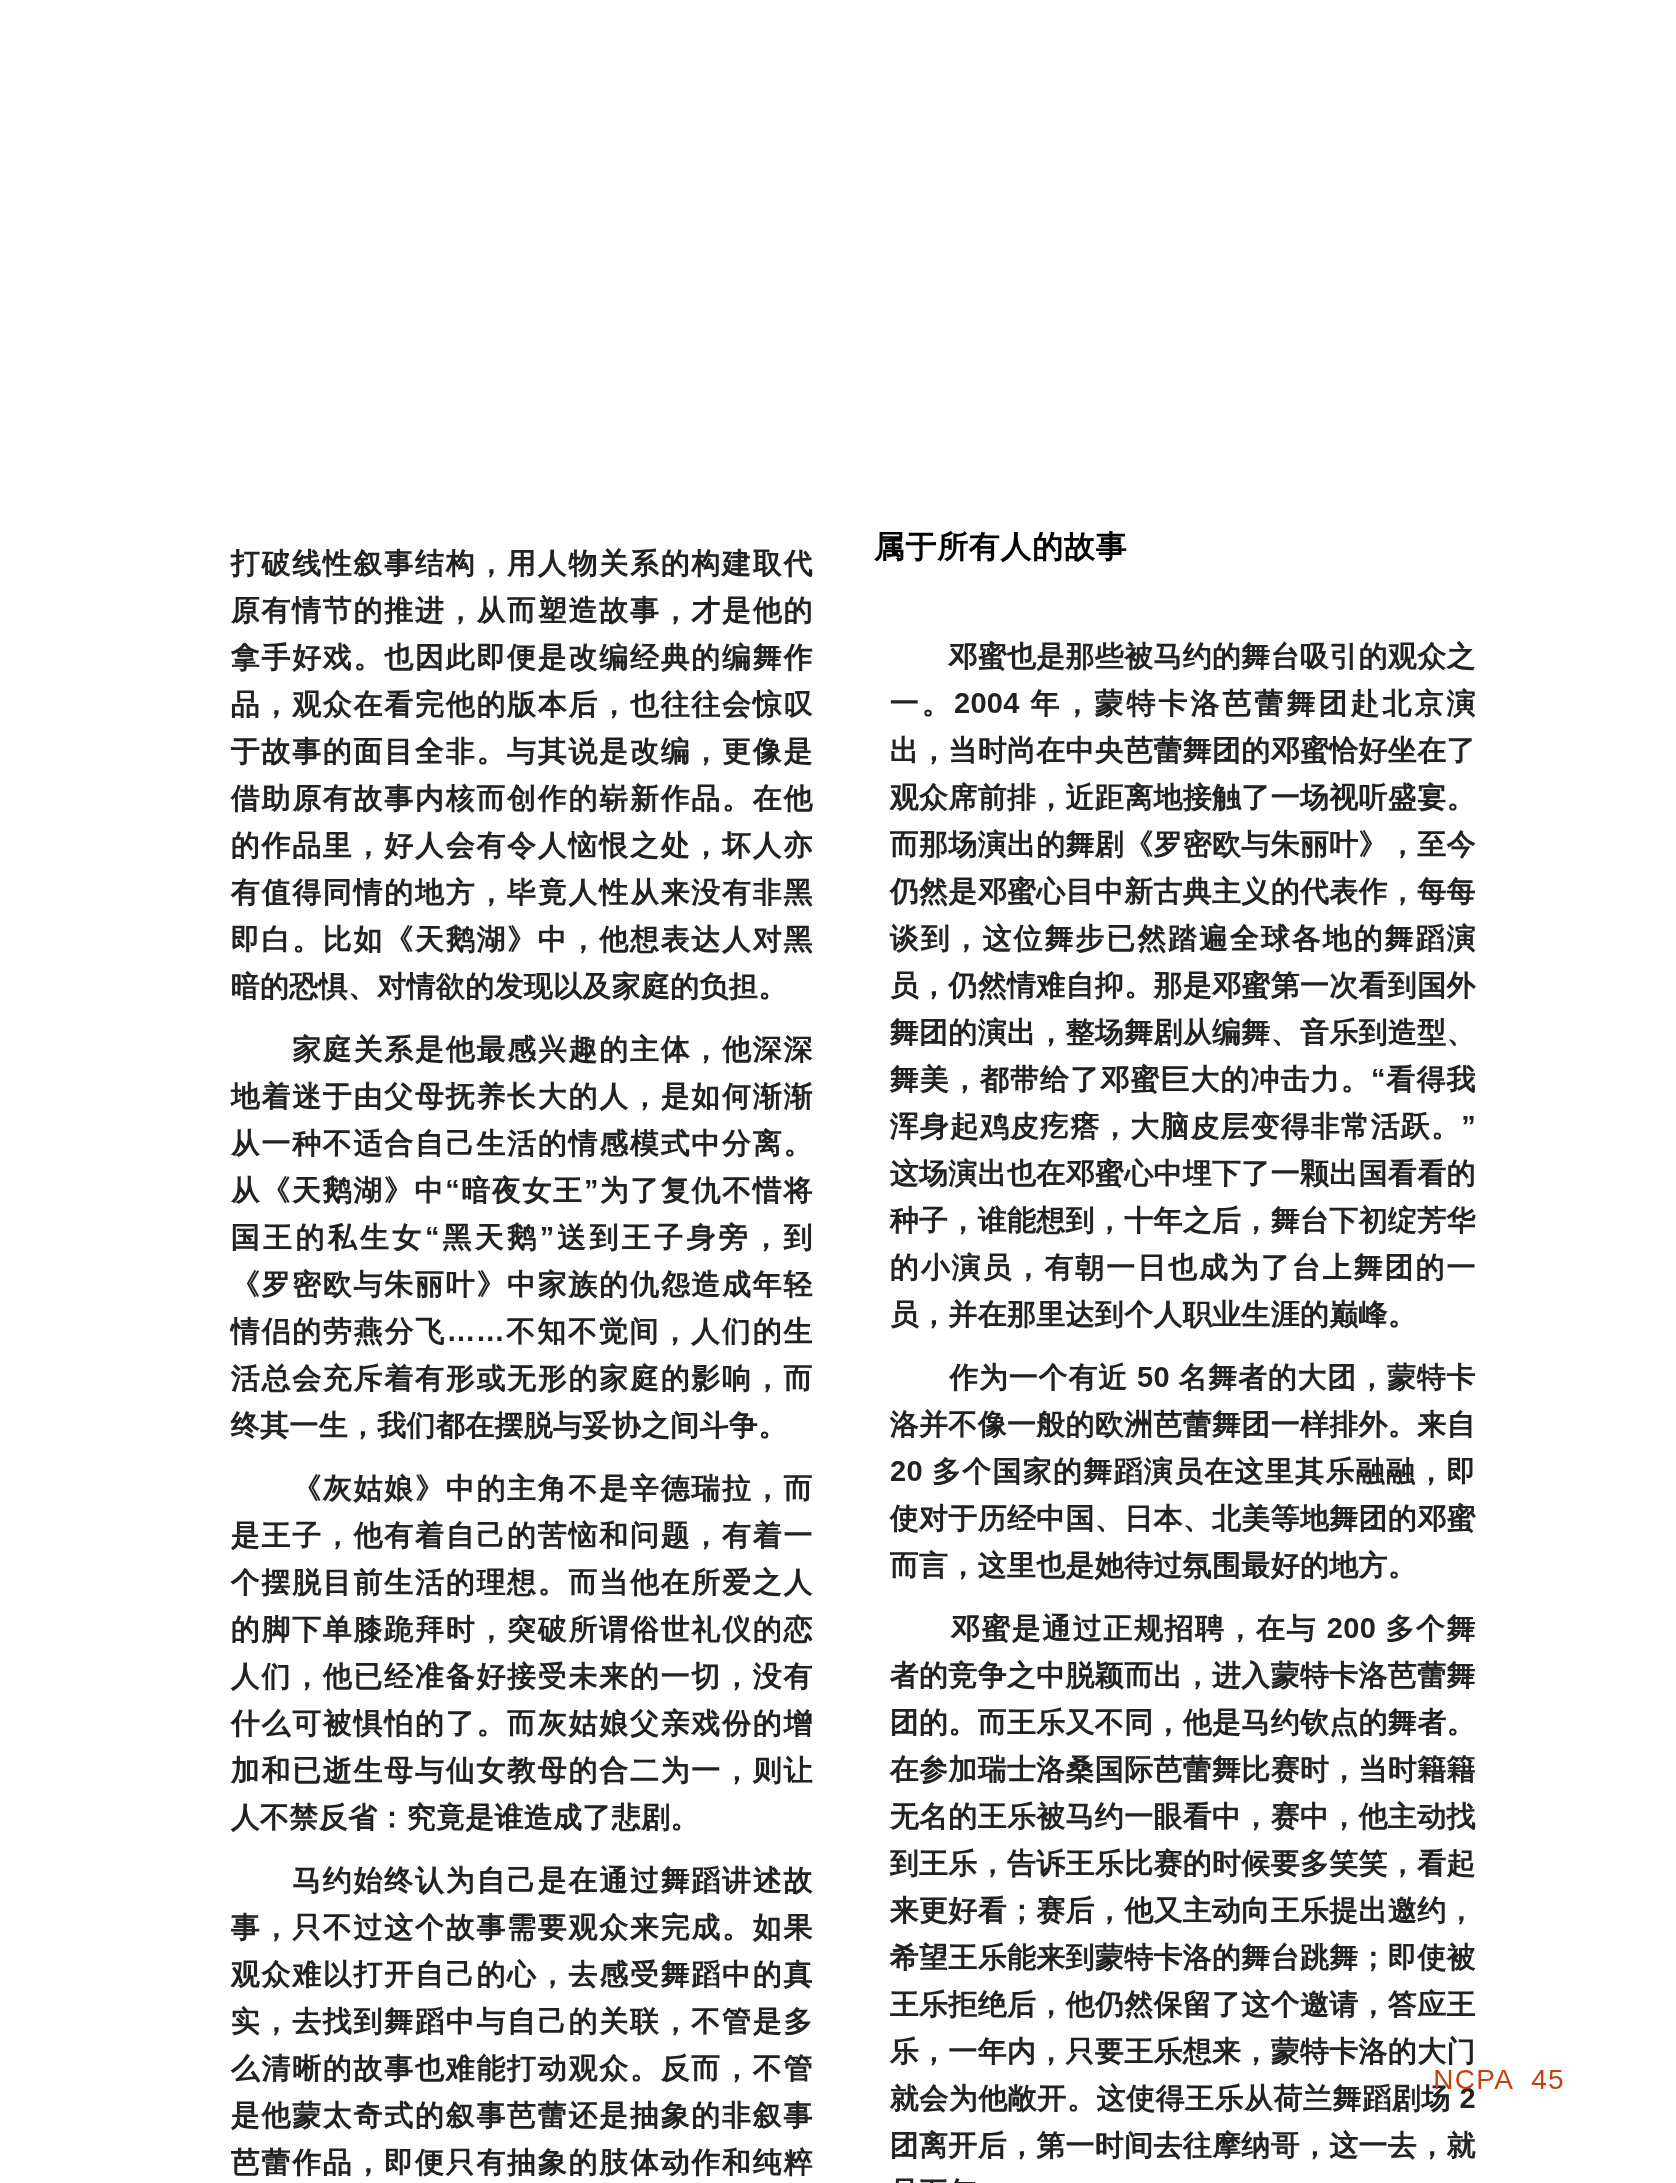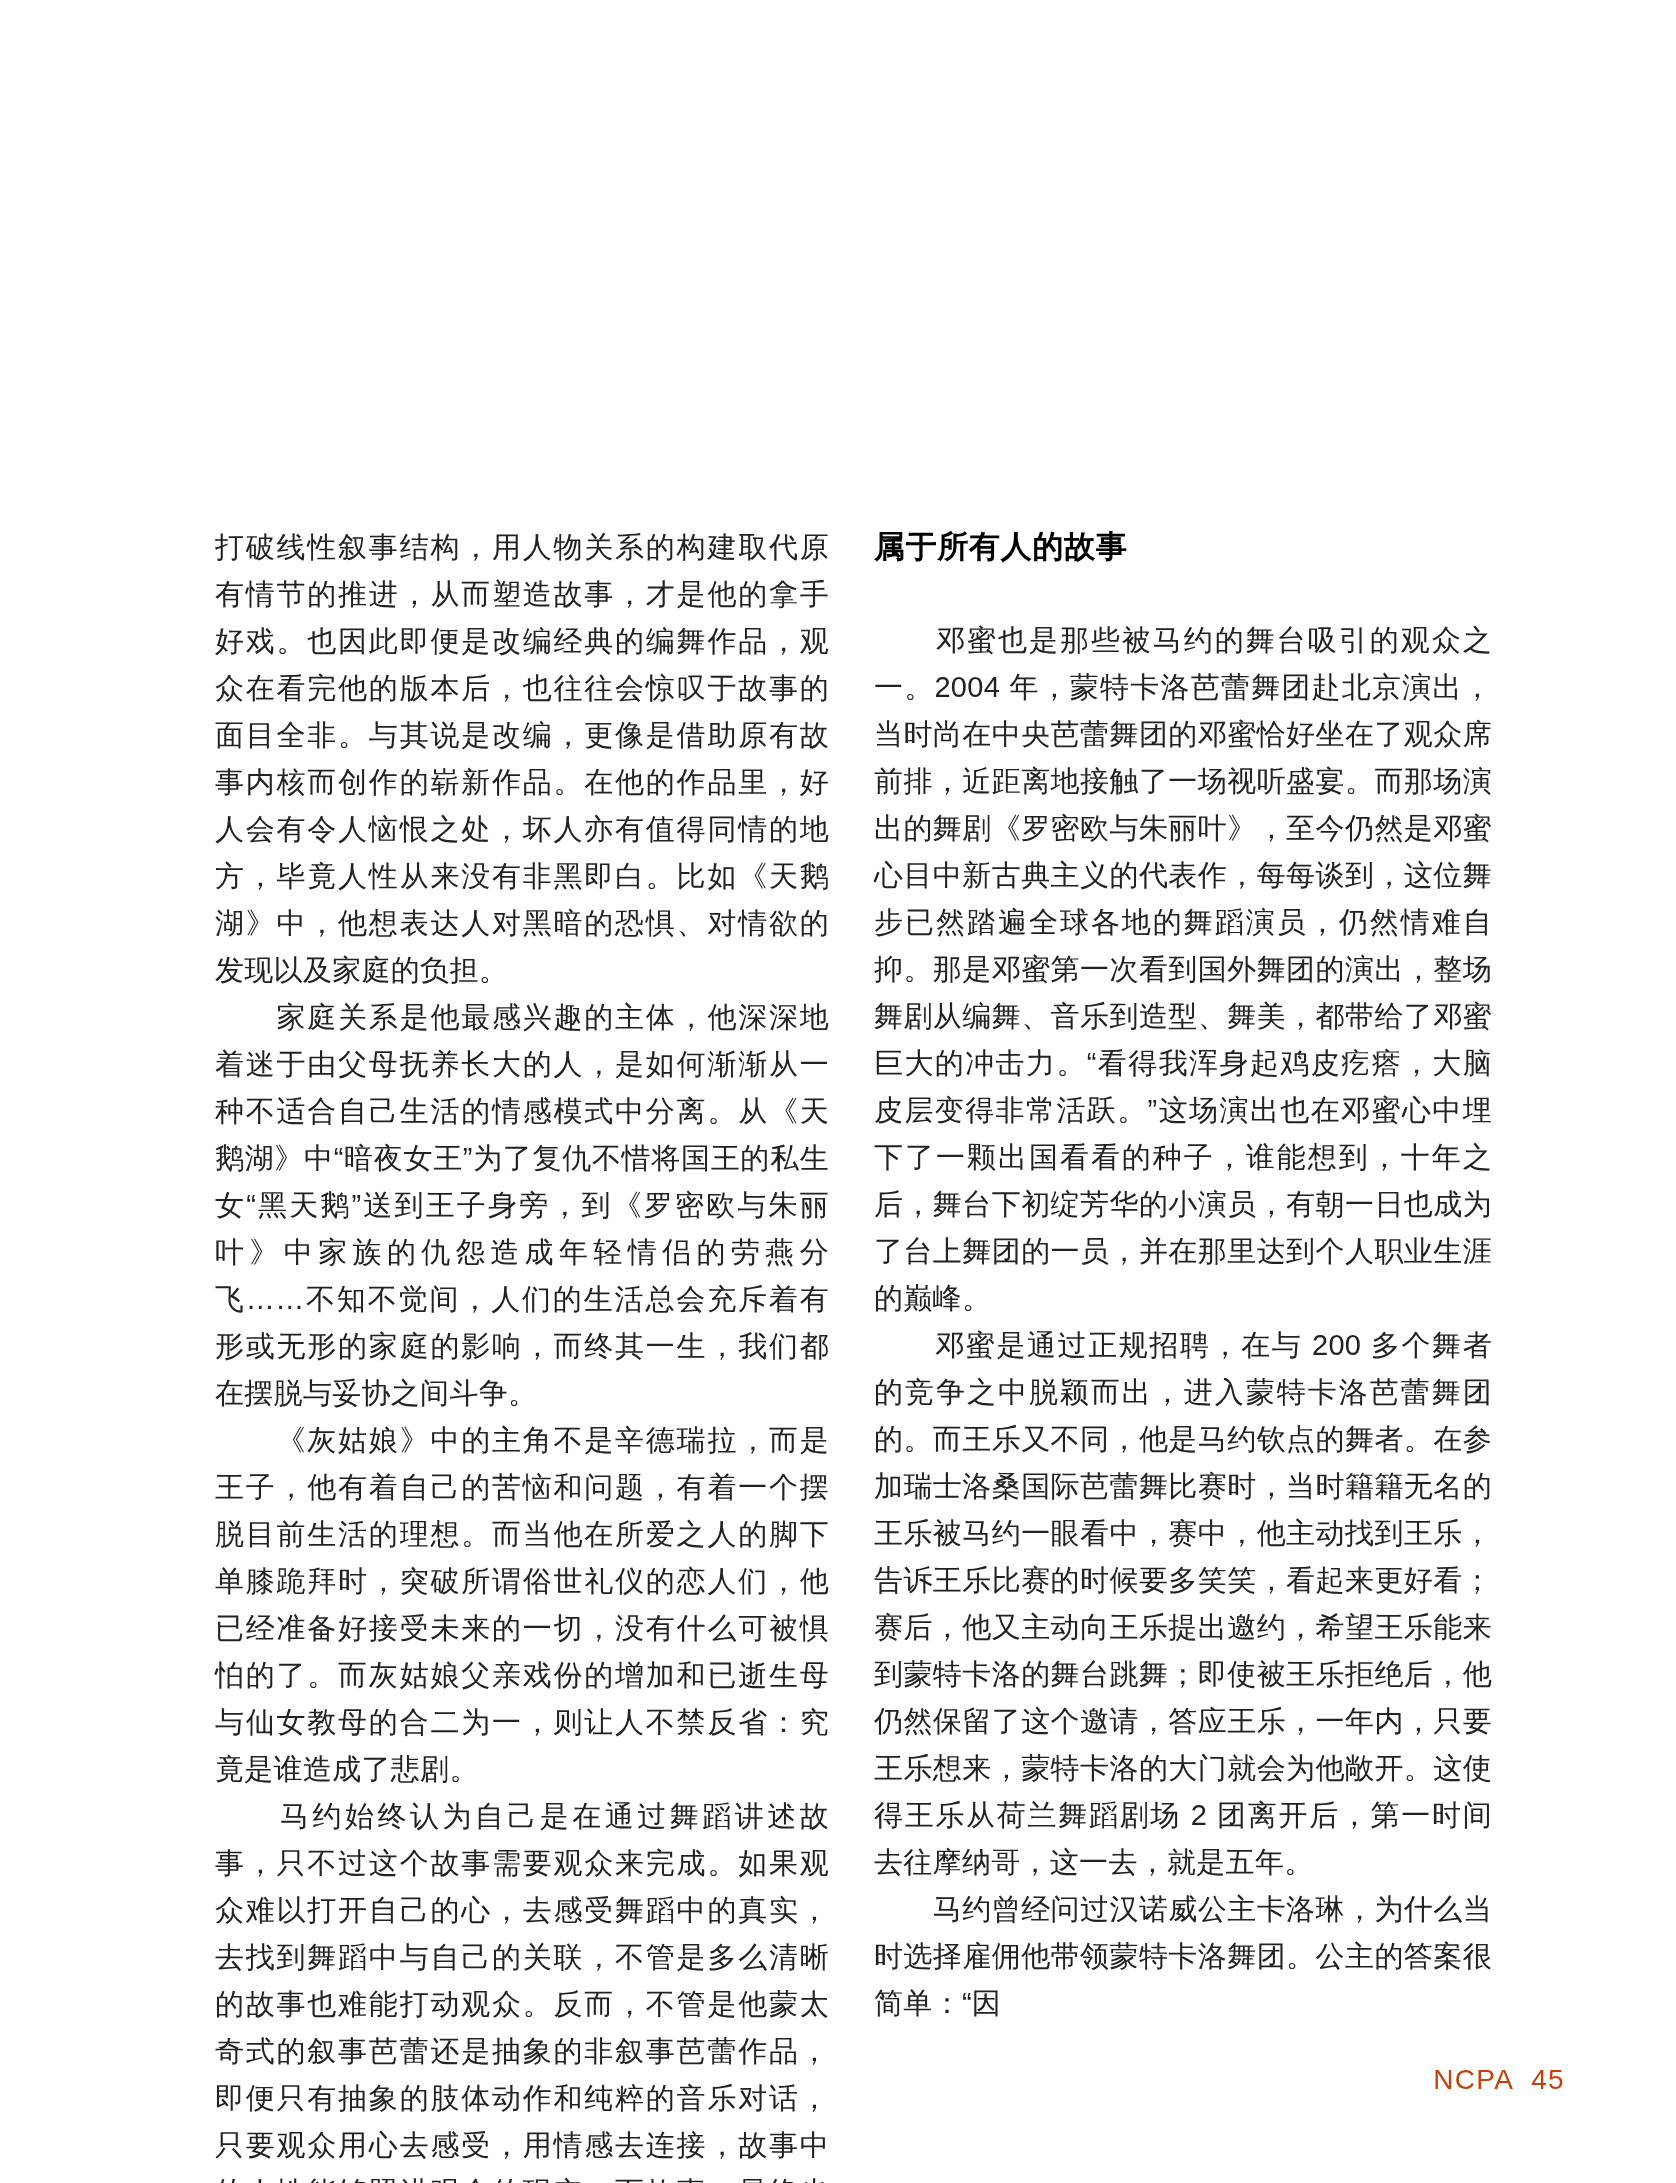--- a/index.html
+++ b/index.html
@@ -20,23 +20,24 @@
   .col {
     position: absolute;
     font-size: 29px;
     line-height: 47px;
     text-align: justify;
     letter-spacing: 0.3px;
     color: #222222;
     font-weight: 400;
   }
   .col p {
-    margin: 0;
+    margin: 16px;
     padding: 0;
     text-align: justify;
+    font-weight: bold;
   }
   .col-left {
     left: 215px;
     top: 524px;
     width: 614px;
   }
   .col-right {
     left: 874px;
     top: 617px;
     width: 618px;
@@ -79,20 +80,21 @@
       <p>打破线性叙事结构，用人物关系的构建取代原有情节的推进，从而塑造故事，才是他的拿手好戏。也因此即便是改编经典的编舞作品，观众在看完他的版本后，也往往会惊叹于故事的面目全非。与其说是改编，更像是借助原有故事内核而创作的崭新作品。在他的作品里，好人会有令人恼恨之处，坏人亦有值得同情的地方，毕竟人性从来没有非黑即白。比如《天鹅湖》中，他想表达人对黑暗的恐惧、对情欲的发现以及家庭的负担。</p>
       <p>　　家庭关系是他最感兴趣的主体，他深深地着迷于由父母抚养长大的人，是如何渐渐从一种不适合自己生活的情感模式中分离。从《天鹅湖》中“暗夜女王”为了复仇不惜将国王的私生女“黑天鹅”送到王子身旁，到《罗密欧与朱丽叶》中家族的仇怨造成年轻情侣的劳燕分飞……不知不觉间，人们的生活总会充斥着有形或无形的家庭的影响，而终其一生，我们都在摆脱与妥协之间斗争。</p>
       <p>　　《灰姑娘》中的主角不是辛德瑞拉，而是王子，他有着自己的苦恼和问题，有着一个摆脱目前生活的理想。而当他在所爱之人的脚下单膝跪拜时，突破所谓俗世礼仪的恋人们，他已经准备好接受未来的一切，没有什么可被惧怕的了。而灰姑娘父亲戏份的增加和已逝生母与仙女教母的合二为一，则让人不禁反省：究竟是谁造成了悲剧。</p>
       <p>　　马约始终认为自己是在通过舞蹈讲述故事，只不过这个故事需要观众来完成。如果观众难以打开自己的心，去感受舞蹈中的真实，去找到舞蹈中与自己的关联，不管是多么清晰的故事也难能打动观众。反而，不管是他蒙太奇式的叙事芭蕾还是抽象的非叙事芭蕾作品，即便只有抽象的肢体动作和纯粹的音乐对话，只要观众用心去感受，用情感去连接，故事中的人性能够照进观众的现实，而故事，最终也是由观众自己去完成。</p>
     </div>
 
   <h2 class="section-heading">属于所有人的故事</h2>
 
   <div class="col col-right">
       <p>　　邓蜜也是那些被马约的舞台吸引的观众之一。2004 年，蒙特卡洛芭蕾舞团赴北京演出，当时尚在中央芭蕾舞团的邓蜜恰好坐在了观众席前排，近距离地接触了一场视听盛宴。而那场演出的舞剧《罗密欧与朱丽叶》，至今仍然是邓蜜心目中新古典主义的代表作，每每谈到，这位舞步已然踏遍全球各地的舞蹈演员，仍然情难自抑。那是邓蜜第一次看到国外舞团的演出，整场舞剧从编舞、音乐到造型、舞美，都带给了邓蜜巨大的冲击力。“看得我浑身起鸡皮疙瘩，大脑皮层变得非常活跃。”这场演出也在邓蜜心中埋下了一颗出国看看的种子，谁能想到，十年之后，舞台下初绽芳华的小演员，有朝一日也成为了台上舞团的一员，并在那里达到个人职业生涯的巅峰。</p>
+      <p>　　作为一个有近 50 名舞者的大团，蒙特卡洛并不像一般的欧洲芭蕾舞团一样排外。来自 20 多个国家的舞蹈演员在这里其乐融融，即使对于历经中国、日本、北美等地舞团的邓蜜而言，这里也是她待过氛围最好的地方。</p>
       <p>　　邓蜜是通过正规招聘，在与 200 多个舞者的竞争之中脱颖而出，进入蒙特卡洛芭蕾舞团的。而王乐又不同，他是马约钦点的舞者。在参加瑞士洛桑国际芭蕾舞比赛时，当时籍籍无名的王乐被马约一眼看中，赛中，他主动找到王乐，告诉王乐比赛的时候要多笑笑，看起来更好看；赛后，他又主动向王乐提出邀约，希望王乐能来到蒙特卡洛的舞台跳舞；即使被王乐拒绝后，他仍然保留了这个邀请，答应王乐，一年内，只要王乐想来，蒙特卡洛的大门就会为他敞开。这使得王乐从荷兰舞蹈剧场 2 团离开后，第一时间去往摩纳哥，这一去，就是五年。</p>
       <p>　　马约曾经问过汉诺威公主卡洛琳，为什么当时选择雇佣他带领蒙特卡洛舞团。公主的答案很简单：“因</p>
     </div>
 
   <div class="footer">
     <span class="publication">NCPA</span><span class="page-number">45</span>
   </div>
 
 </div>
 

